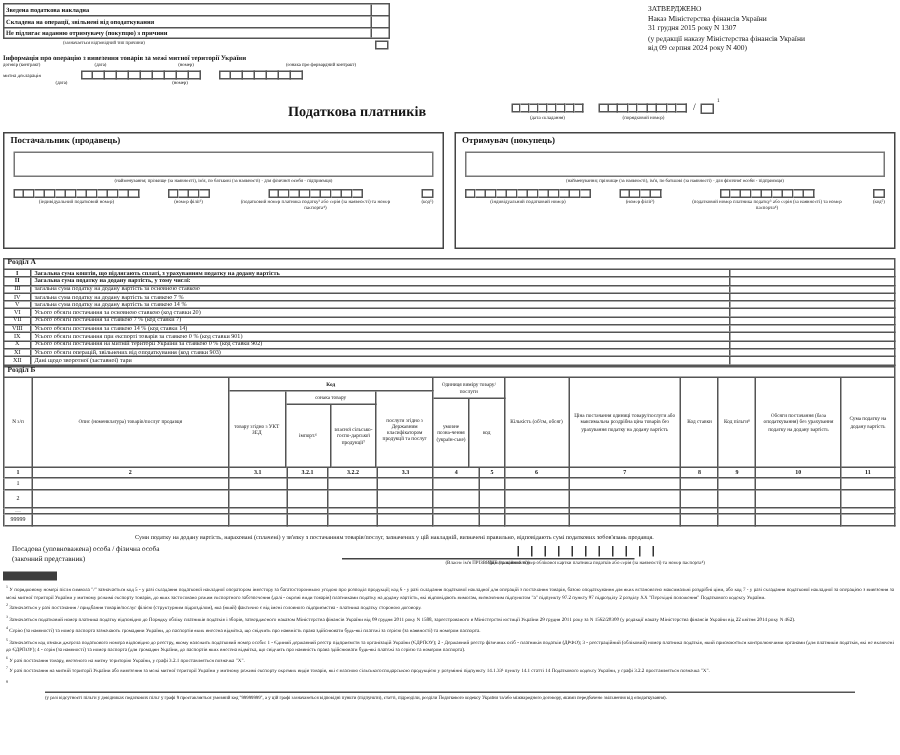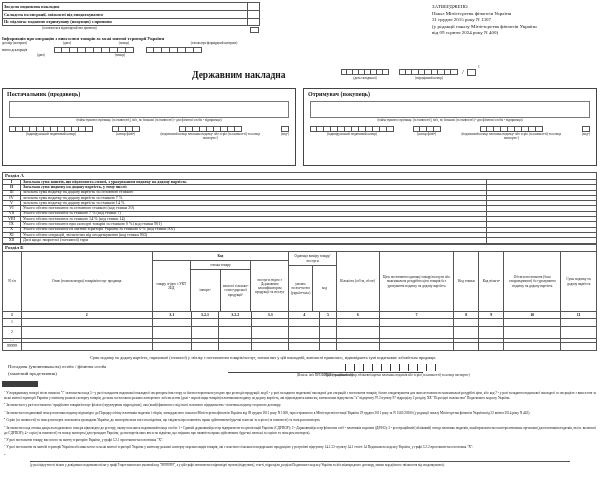--- a/index.html
+++ b/index.html
@@ -170,21 +170,21 @@
   </div>
 
   <div class="approval">
     <div>ЗАТВЕРДЖЕНО</div>
     <div>Наказ Міністерства фінансів України</div>
     <div>31 грудня 2015 року N 1307</div>
     <div>(у редакції наказу Міністерства фінансів України</div>
     <div>від 09 серпня 2024 року N 400)</div>
   </div>
 
-  <div class="doc-title">Державним накладна</div>
+  <div class="doc-title">Податкова платників</div>
   <div class="grid tgrid-date" style="--cw:6px;--ch:6px">
       <span class="cell"></span>
       <span class="cell"></span>
       <span class="cell"></span>
       <span class="cell"></span>
       <span class="cell"></span>
       <span class="cell"></span>
       <span class="cell"></span>
       <span class="cell"></span>
     </div>

